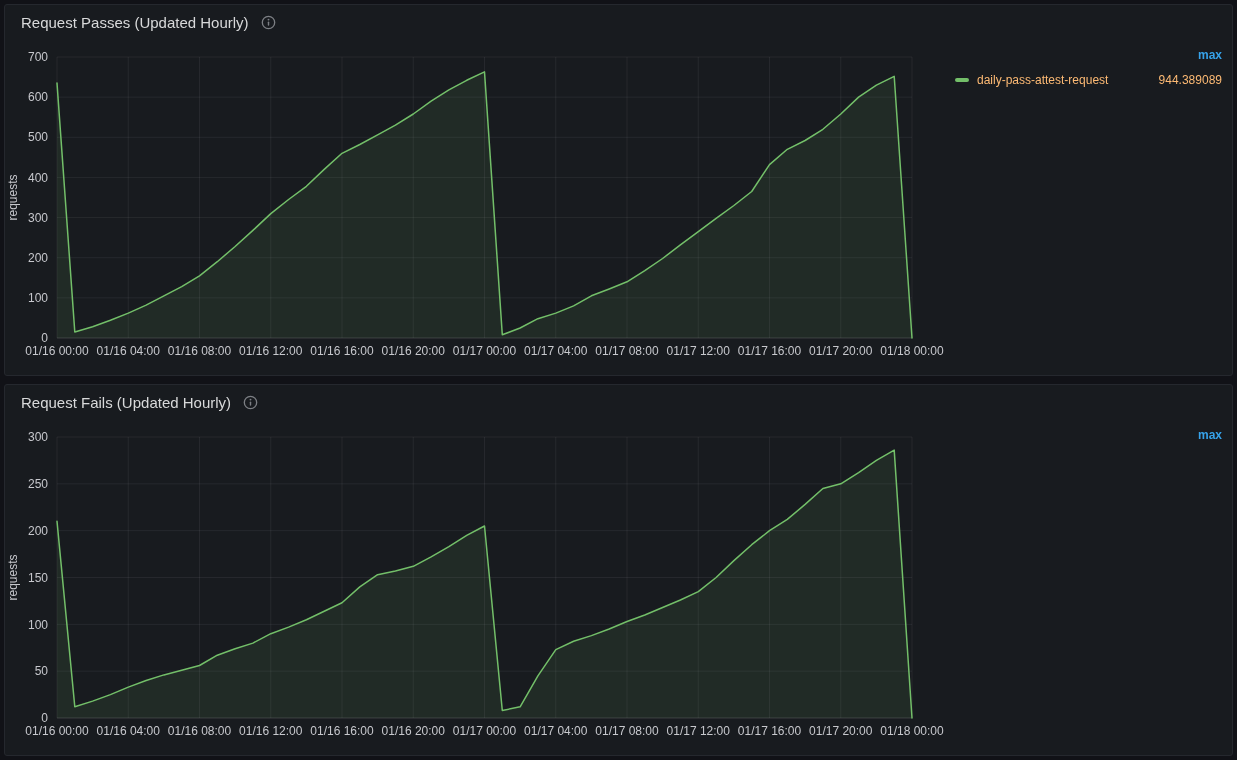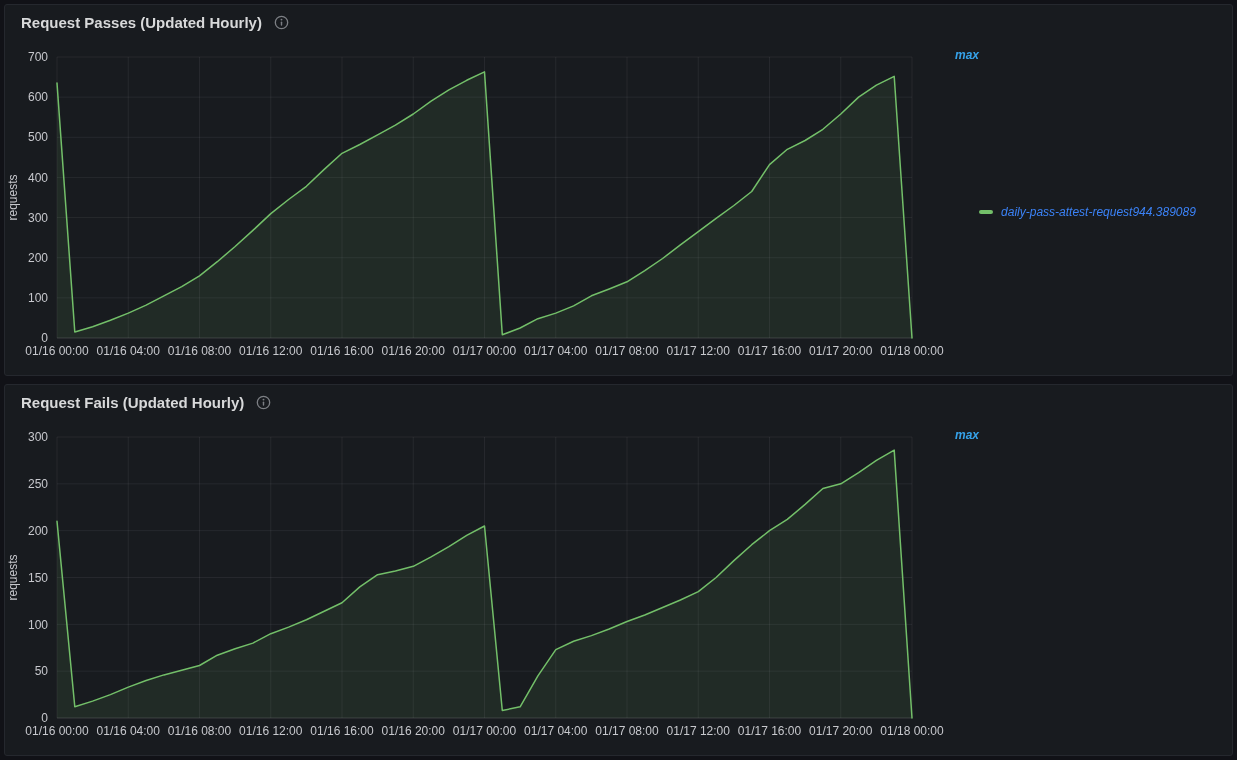--- a/index.html
+++ b/index.html
@@ -15,32 +15,32 @@
   }
   .panel{
     flex:1;min-height:0;
     background:#181b1f;border:1px solid #25282e;border-radius:3px;
     display:flex;flex-direction:column;overflow:hidden;
   }
   .panel-header{
     flex:none;height:34px;display:flex;align-items:center;gap:12px;padding:0 16px;
   }
   .panel-title{
-    margin:0;font-size:15px;font-weight:700;color:#d8d9da;cursor:pointer;white-space:nowrap;
+    margin:0;font-size:15px;font-weight:400;color:#d8d9da;cursor:pointer;white-space:nowrap;
   }
   .info-icon{display:inline-flex;align-items:center;cursor:pointer;opacity:.85;}
   .panel-body{flex:1;min-height:0;display:flex;}
   .chart{flex:none;width:950px;}
   .chart svg{display:block;margin-top:2px;}
   svg text{font-family:"Liberation Sans",sans-serif;font-size:12px;fill:#c7c8cd;}
-  .legend{flex:1;min-width:0;padding:9px 10px 0 0;display:flex;flex-direction:row;font-style:italic;}
+  .legend{flex:1;min-width:0;padding:9px 10px 0 0;display:flex;flex-direction:column;}
   .legend-header{
     text-align:right;font-size:12px;font-weight:700;margin-bottom:8px;cursor:pointer;
   }
-  .legend-row{display:flex;align-items:center;font-size:12px;color:#3b82f6;line-height:20px;}
+  .legend-row{display:flex;align-items:center;font-size:12px;color:#fdba74;line-height:20px;}
   .swatch{flex:none;width:14px;height:4px;border-radius:2px;margin-right:8px;}
   .legend-name{cursor:pointer;white-space:nowrap;}
   .legend-value{margin-left:auto;white-space:nowrap;}
 </style>
 </head>
 <body>
 
 <div class="dashboard">
 
   <section class="panel">

